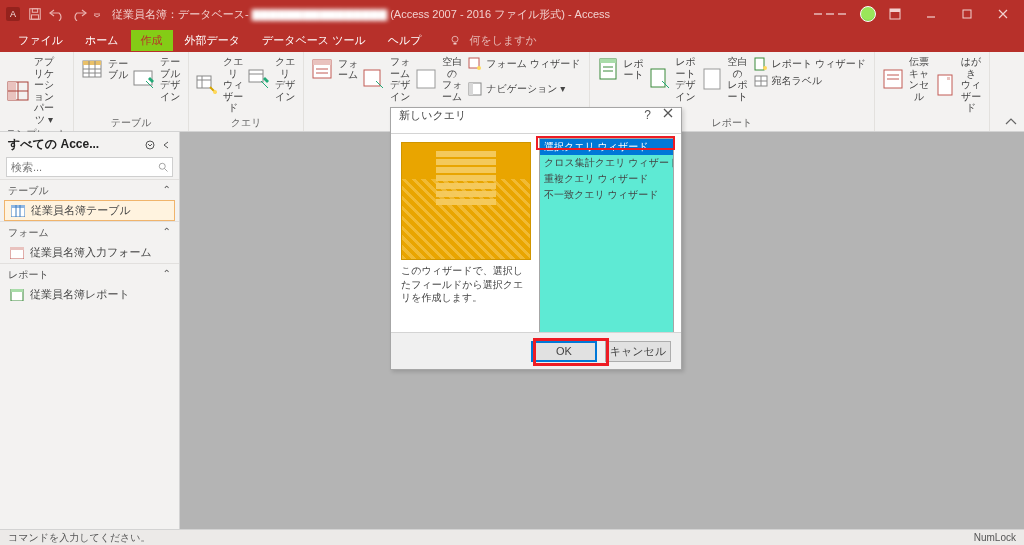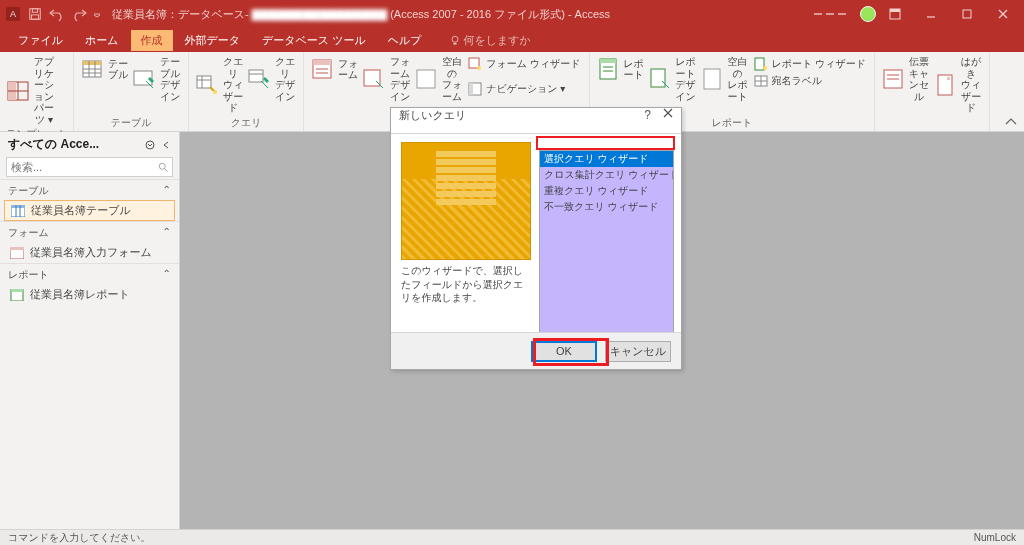--- a/index.html
+++ b/index.html
@@ -14,22 +14,22 @@
   .tb-blur { filter:blur(2px); display:inline-block; color:#fff; }
   .tb-right { margin-left:auto; display:flex; align-items:center; gap:2px; }
   .tb-btn { width:34px; height:28px; display:flex; align-items:center; justify-content:center; color:#f2d1cf; }
   .avatar { width:16px; height:16px; border-radius:50%; background:radial-gradient(circle at 50% 40%, #9ae65a 60%, #5bb038 100%); border:1px solid #fff; }
   .tb-dotted { display:flex; gap:4px; margin-right:12px; }
   .tb-dotted span { width:8px; height:2px; background:rgba(255,255,255,.5); }
 
   
   .menubar { height:24px; background:#b7302a; display:flex; align-items:center; padding:0 8px; gap:2px; }
   .menu-tab { padding:3px 10px; color:#fff; font-size:11px; position:relative; }
-  .menu-tab.active { background:#fdba74; color:#b7302a; }
-  .tell-me { margin-left:16px; display:flex; align-items:center; color:#f2d1cf; }
+  .menu-tab.active { background:#84cc16; color:#b7302a; }
+  .tell-me { margin-left:16px; display:flex; align-items:center; gap:6px; color:#f2d1cf; }
   .tell-me input { background:transparent; border:none; color:#fff; width:120px; outline:none; font-size:11px; }
   .tell-me input::placeholder { color:#e6b8b4; }
 
   
   .ribbon { height:80px; background:#f3f2f1; border-bottom:1px solid #d3d3d3; display:flex; position:relative; }
   .rgroup { display:flex; flex-direction:column; justify-content:space-between; border-right:1px solid #e3e1de; padding:2px 6px 0; }
   .rgroup-items { display:flex; align-items:flex-start; gap:2px; flex:1; }
   .ritem { display:flex; flex-direction:row; align-items:center; justify-content:flex-start; width:50px; padding:2px 0; text-align:center; line-height:1.15; gap:2px; }
   .ritem .ricon { width:26px; height:26px; display:flex; align-items:center; justify-content:center; }
   .ritem-sm { display:flex; align-items:center; gap:4px; padding:1px 2px; white-space:nowrap; }
@@ -58,21 +58,21 @@
   .dlg-title .dlg-ctl { margin-left:auto; display:flex; gap:12px; color:#555; font-size:12px; }
   .dlg-body { position:relative; height:calc(100% - 26px); }
   .preview { position:absolute; left:10px; top:8px; width:130px; height:118px; background:#e9a500; overflow:hidden; border:1px solid #d09500; }
   .preview::before { content:""; position:absolute; left:34px; top:8px; width:60px; height:56px; background:
      repeating-linear-gradient(to bottom, #f4c95b 0 6px, #e9a500 6px 8px),
      repeating-linear-gradient(to right, #f4c95b 0 10px, #e9a500 10px 12px);
      background-blend-mode:normal; }
   .preview::after { content:""; position:absolute; left:0; bottom:0; width:200%; height:80px;
      background:repeating-linear-gradient(45deg, #f7cb5d 0 3px, transparent 3px 7px); opacity:.55; }
   .desc { position:absolute; left:10px; top:130px; width:130px; font-size:10px; line-height:1.35; color:#444; }
-  .listbox { position:absolute; left:148px; top:16px; width:135px; height:214px; border:1px solid #a6a6a6; overflow:hidden; background:#c4b5fd; }
+  .listbox { position:absolute; left:148px; top:4px; width:135px; height:214px; border:1px solid #a6a6a6; overflow:hidden; background:#5eead4; }
   .listbox .li { padding:1px 4px; font-size:10px; white-space:nowrap; }
   .listbox .li.sel { background:#0078d7; color:#fff; }
   .hl-list { position:absolute; border:2px solid #ed1c24; pointer-events:none; z-index:22; }
   .btnrow { position:absolute; left:0; right:0; bottom:0; height:37px; background:#f0f0f0; border-top:1px solid #d4d4d4; display:flex; justify-content:flex-end; align-items:center; gap:8px; padding:0 10px; }
   .btn { min-width:66px; height:21px; border:1px solid #adadad; background:#e1e1e1; font-size:11px; display:flex; align-items:center; justify-content:center; }
   .btn.primary { border:1px solid #0078d7; box-shadow:0 0 0 1px #0078d7 inset; }
   .hl-ok { position:absolute; border:3px solid #ed1c24; pointer-events:none; z-index:22; }
 
   
   .status { position:absolute; left:0; right:0; bottom:0; height:16px; background:#eceae8; border-top:1px solid #d3d3d3; display:flex; align-items:center; padding:0 8px; font-size:10px; color:#555; }

